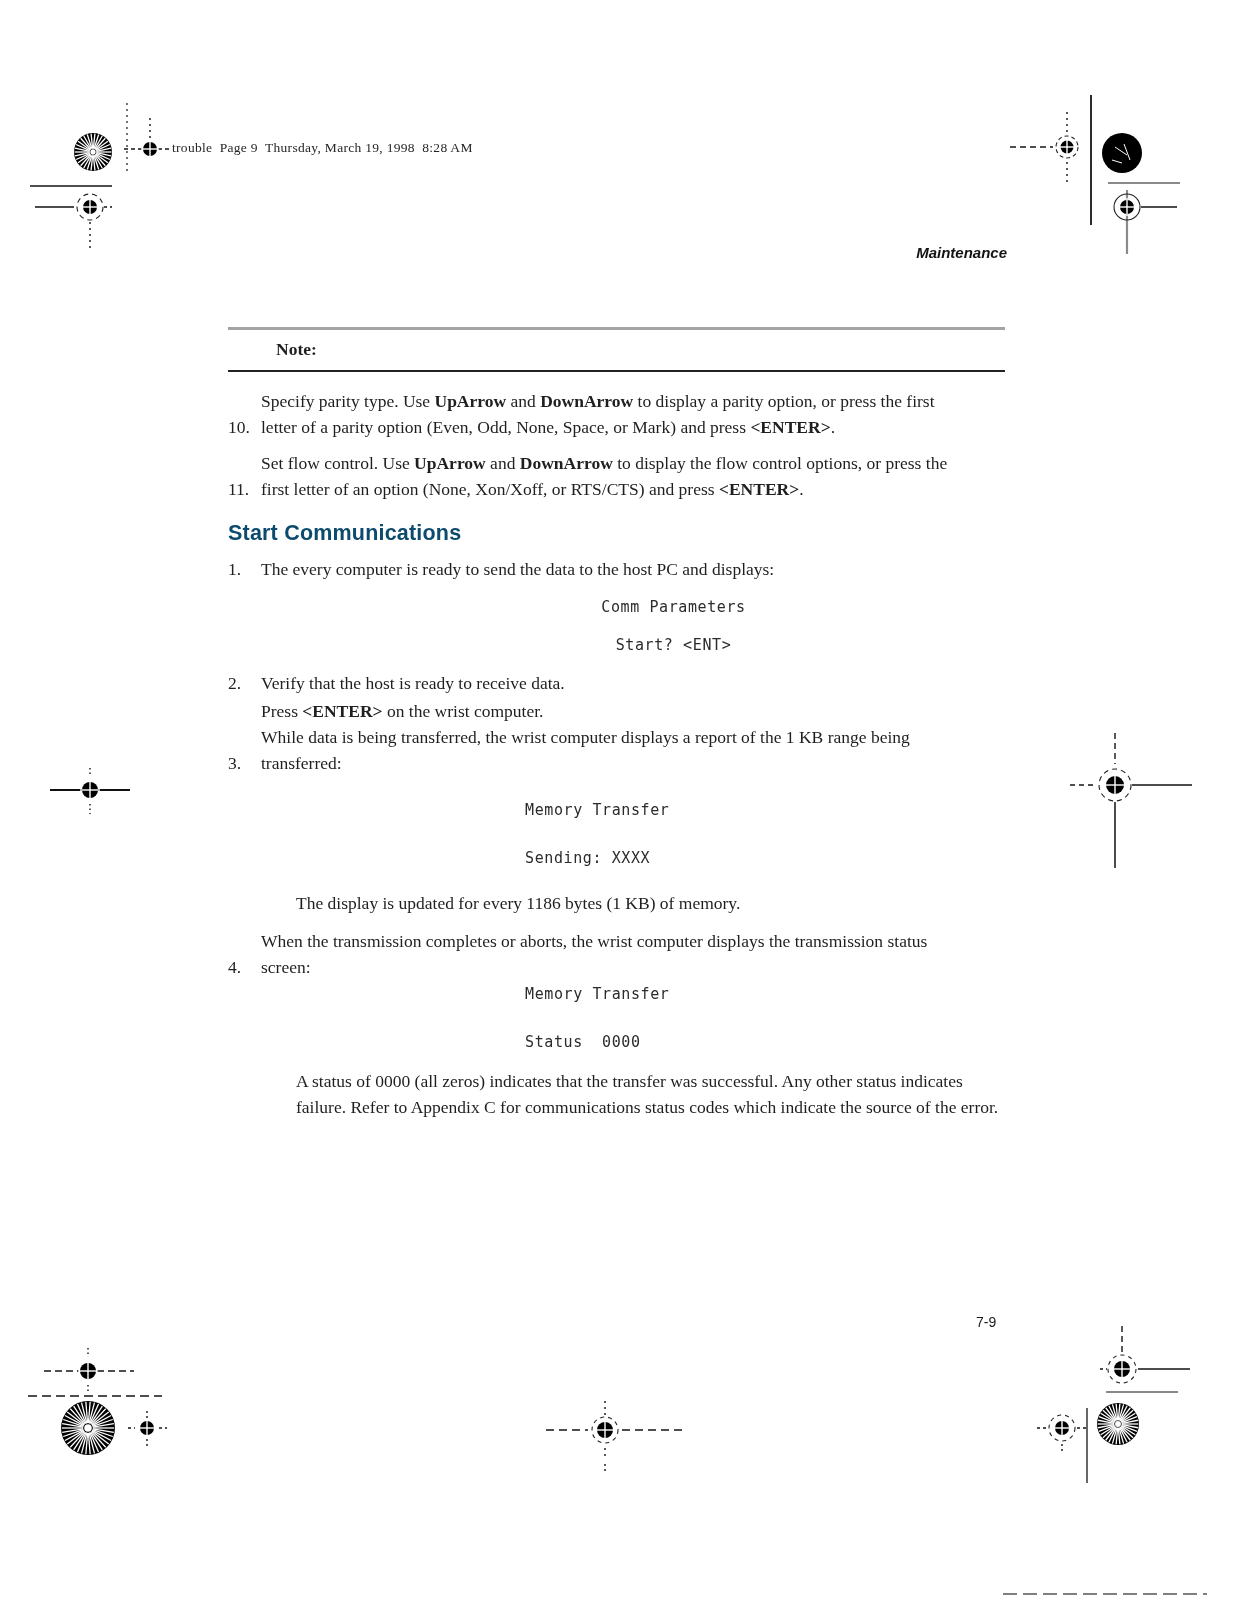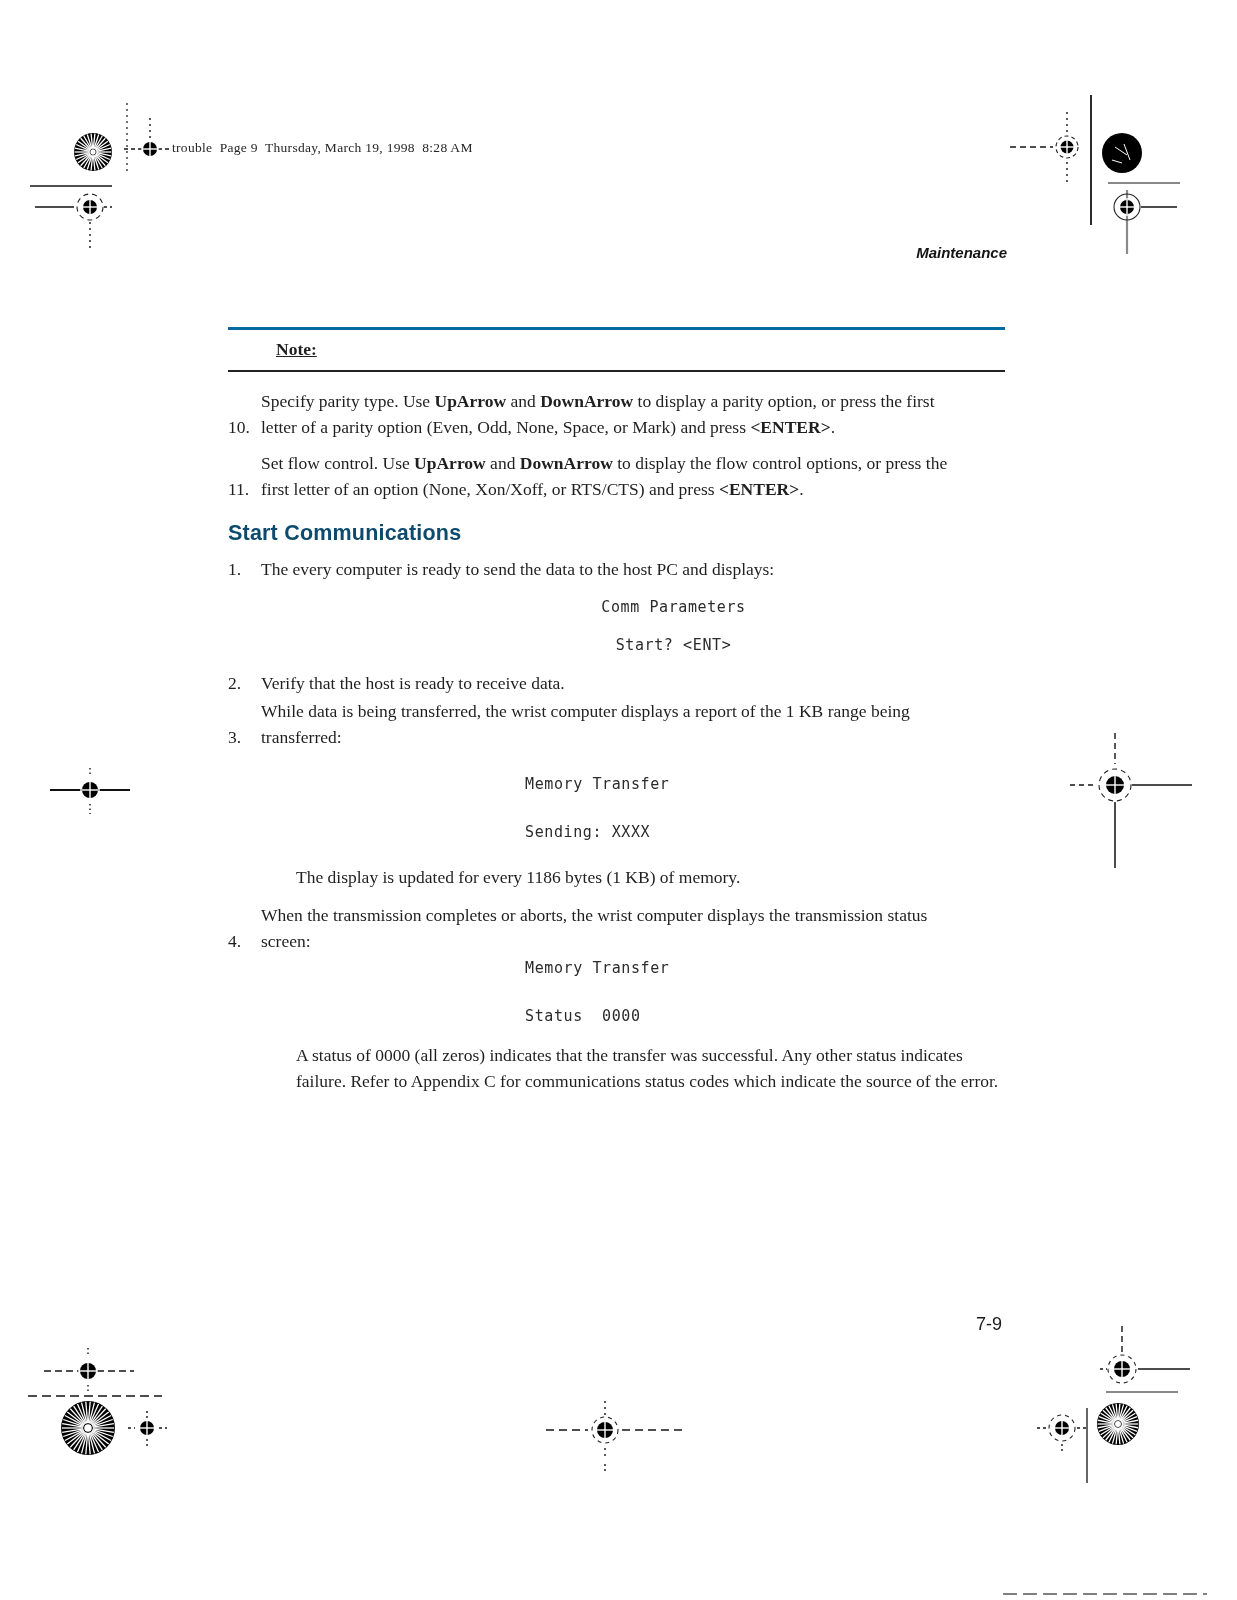--- a/index.html
+++ b/index.html
@@ -17,23 +17,22 @@
   }
   .running-header {
     position:absolute; top:244px; right:230px;
     font-family:"Liberation Sans", sans-serif; font-style:italic;
     font-weight:600; font-size:15px; color:#141414;
   }
 
   .content { position:absolute; left:228px; top:327px; width:777px; }
 
   .notebox {
-    border-top:3px solid #0369a1; border-bottom:2px solid #222;
+    border-top:3px solid #a3a3a3; border-bottom:2px solid #222;
     padding:6px 0 8px 0;
-    text-decoration:underline;
   }
   .notebox-inner { display:flex; margin-left:48px; font-size:17.5px; line-height:26px; }
   .note-label { font-weight:bold; margin-right:9px; white-space:pre; }
   .note-text { font-style:italic; }
   .nl { display:block; }
 
   .step { display:flex;align-items:flex-end; }
   .step .num { flex:0 0 33px; width:33px; font-size:17.5px; line-height:26px; }
   .step .body { width:712px; font-size:17.5px; line-height:26px; }
   .step .body b { font-weight:bold; }
@@ -51,21 +50,21 @@
   .code {
     font-family:"DejaVu Sans Mono", monospace;
     font-size:15px; color:#2b2b2b; white-space:pre; letter-spacing:0.6px;
   }
   .code1 { margin-left:114px; margin-top:16px; line-height:19px;text-align:center; }
   .code2 { margin-left:297px; margin-top:22px; line-height:24px; }
   .code3 { margin-left:297px; margin-top:2px;  line-height:24px; }
 
   .page-number {
     position:absolute; left:976px; top:1314px;
-    font-family:"Liberation Sans", sans-serif; font-size:18px; color:#1a1a1a;
+    font-family:"Liberation Sans", sans-serif; font-size:14px; color:#1a1a1a;
   }
 </style>
 </head>
 <body>
 
 <div class="page">
 
   <svg id="marks" width="1237" height="1600" viewBox="0 0 1237 1600">
       <g>
         <line x1="124" y1="149" x2="142" y2="149" stroke="#151515" stroke-width="1.4" stroke-dasharray="4 3"></line>
@@ -346,20 +345,21 @@
 Start? &lt;ENT&gt;</div>
 
     <div class="step mt15">
       <span class="num">2.</span>
       <div class="body">Verify that the host is ready to receive data.</div>
     </div>
 
     <div class="step mt2">
       <span class="num">3.</span>
       <div class="body">
+        <div><span>Press </span><b>&lt;ENTER&gt;</b><span> on the wrist computer.</span></div>
         <div>While data is being transferred, the wrist computer displays a report of the 1 KB range being transferred:</div>
       </div>
     </div>
 
     <div class="code code2">Memory Transfer
 
 Sending: XXXX</div>
 
     <div class="para mt20">The display is updated for every 1186 bytes (1 KB) of memory.</div>
 

